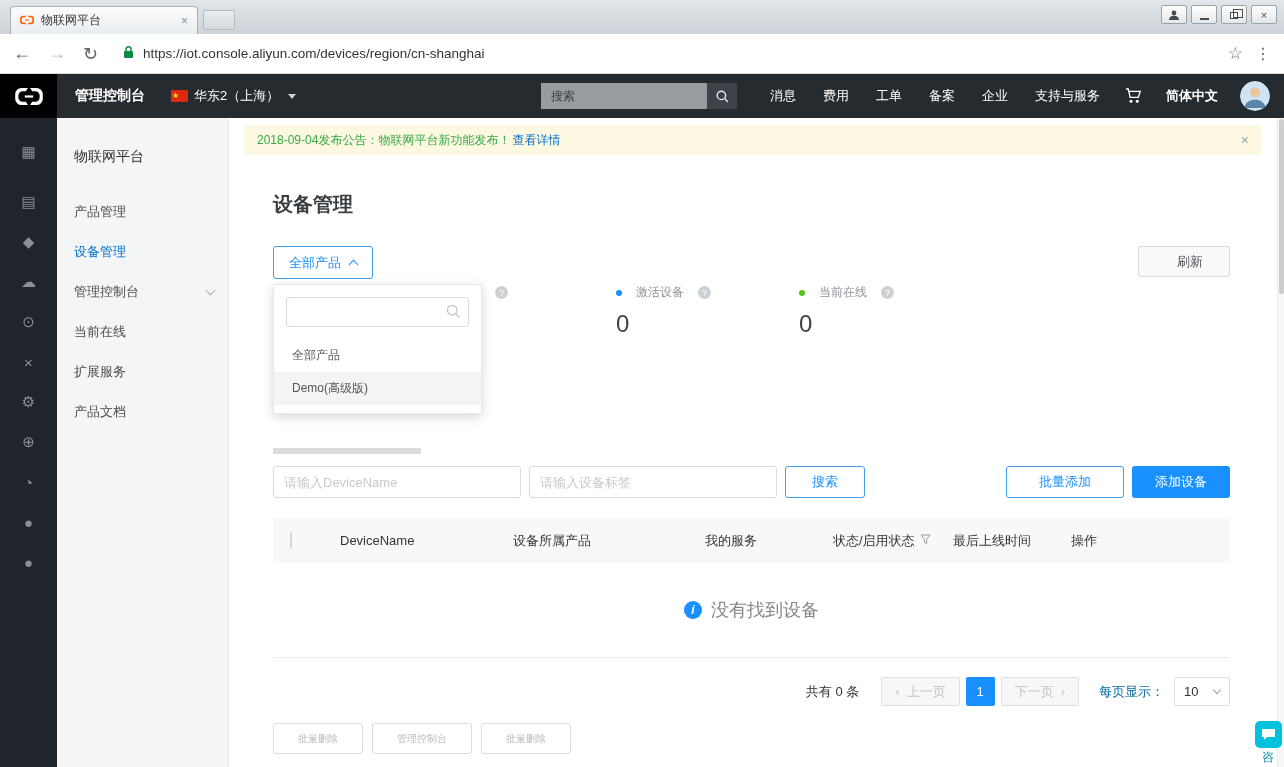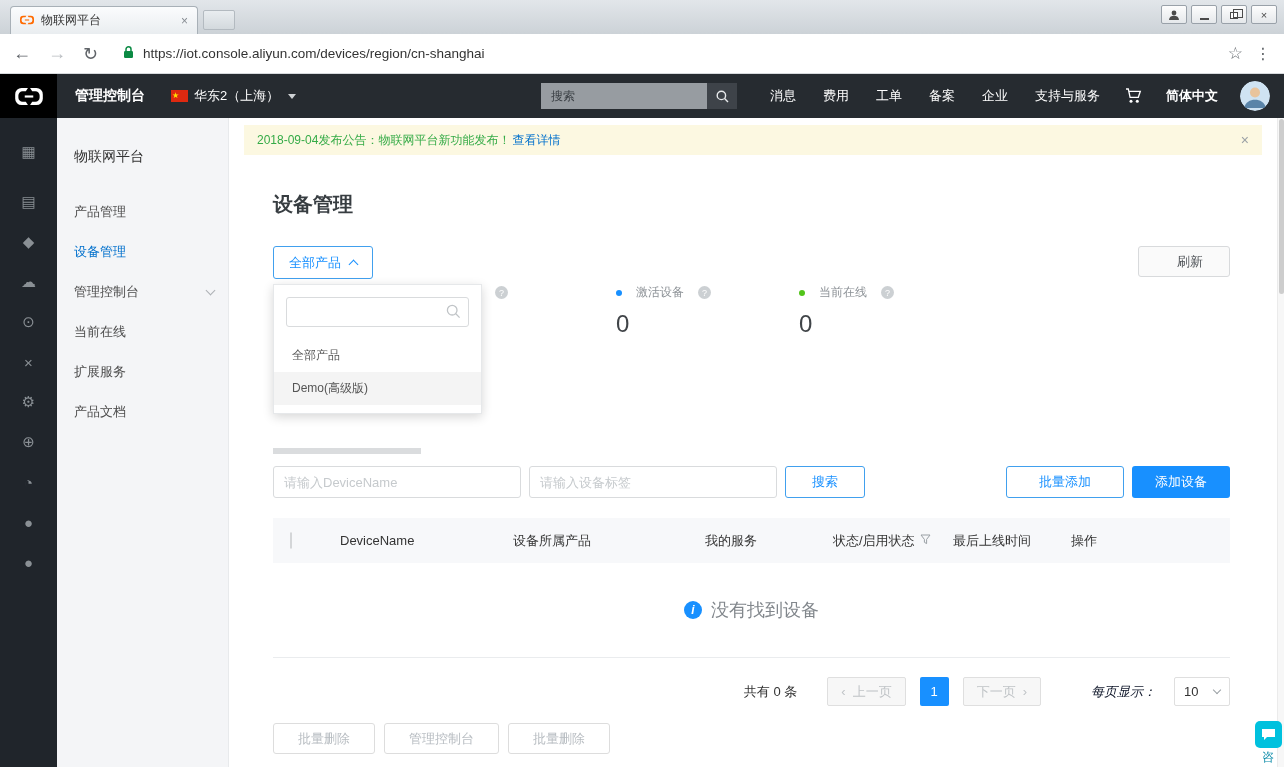--- a/index.html
+++ b/index.html
@@ -117,34 +117,34 @@
   .col-check { width:67px; padding-left:17px; }
   .checkbox { width:15px; height:15px; border:1px solid #d4d6d8; border-radius:2px; background:#fff; }
   .col-1 { width:173px; } .col-2 { width:192px; } .col-3 { width:128px; }
   .col-4 { width:120px; display:flex; align-items:center; gap:5px; }
   .col-5 { width:118px; } .col-6 { flex:1; }
   .empty { height:95px; display:flex; align-items:center; justify-content:center; gap:9px; border-bottom:1px solid #eaecee; }
   .info-icon { width:18px; height:18px; border-radius:50%; background:#1890ff; color:#fff; font-size:12px;
                font-weight:bold; font-style:italic; display:flex; align-items:center; justify-content:center; }
   .empty-text { font-size:18px; color:#82878c; }
 
-  .pagination { display:flex; align-items:center; justify-content:flex-end; margin-top:19px; font-size:13px; color:#333;gap:8px; }
+  .pagination { display:flex; align-items:center; justify-content:flex-end; margin-top:19px; font-size:13px; color:#333; }
   .pg-btn { height:29px; padding:0 13px; background:#f7f7f7; border:1px solid #dfdfdf; border-radius:2px; color:#c0c4c7;
             display:flex; align-items:center; gap:7px; margin-left:6px; font-size:13px; cursor:default; }
   .pg-btn.prev { margin-left:22px; }
   .pg-cur { width:29px; height:29px; background:#1890ff; color:#fff; border-radius:2px; display:flex;
             align-items:center; justify-content:center; margin-left:6px; }
-  .per-page { margin-left:42px; color:#0f172a;font-style:italic; }
+  .per-page { margin-left:20px; color:#0369a1; }
   .pp-select { width:56px; height:29px; border:1px solid #dfdfdf; border-radius:2px; margin-left:10px; display:flex;
                align-items:center; justify-content:space-between; padding:0 9px; color:#333; background:#fff; cursor:default; }
   .chev-down-sm { width:6px; height:6px; border-right:1px solid #9aa0a5; border-bottom:1px solid #9aa0a5; transform:rotate(45deg); margin-top:-3px; }
 
   .batch-row { display:flex; gap:9px; margin-top:17px; }
   .batch-btn { height:31px; padding:0 24px; border:1px solid #ddd; border-radius:3px; background:#fff; color:#b7bcc1;
-               font-size:13px; display:flex; align-items:center; cursor:default; }
+               font-size:10px; display:flex; align-items:center; cursor:default; }
 
   .chat-widget { position:absolute; right:1px; bottom:1px; width:30px; text-align:center; z-index:60; }
   .chat-bubble { width:27px; height:27px; background:#00c1de; border-radius:5px; display:flex; align-items:center;
                  justify-content:center; margin:0 auto; }
   .chat-label { font-size:12px; color:#0a8aa8; margin-top:1px; }
 </style>
 </head>
 <body>
 
 <div class="screen">

